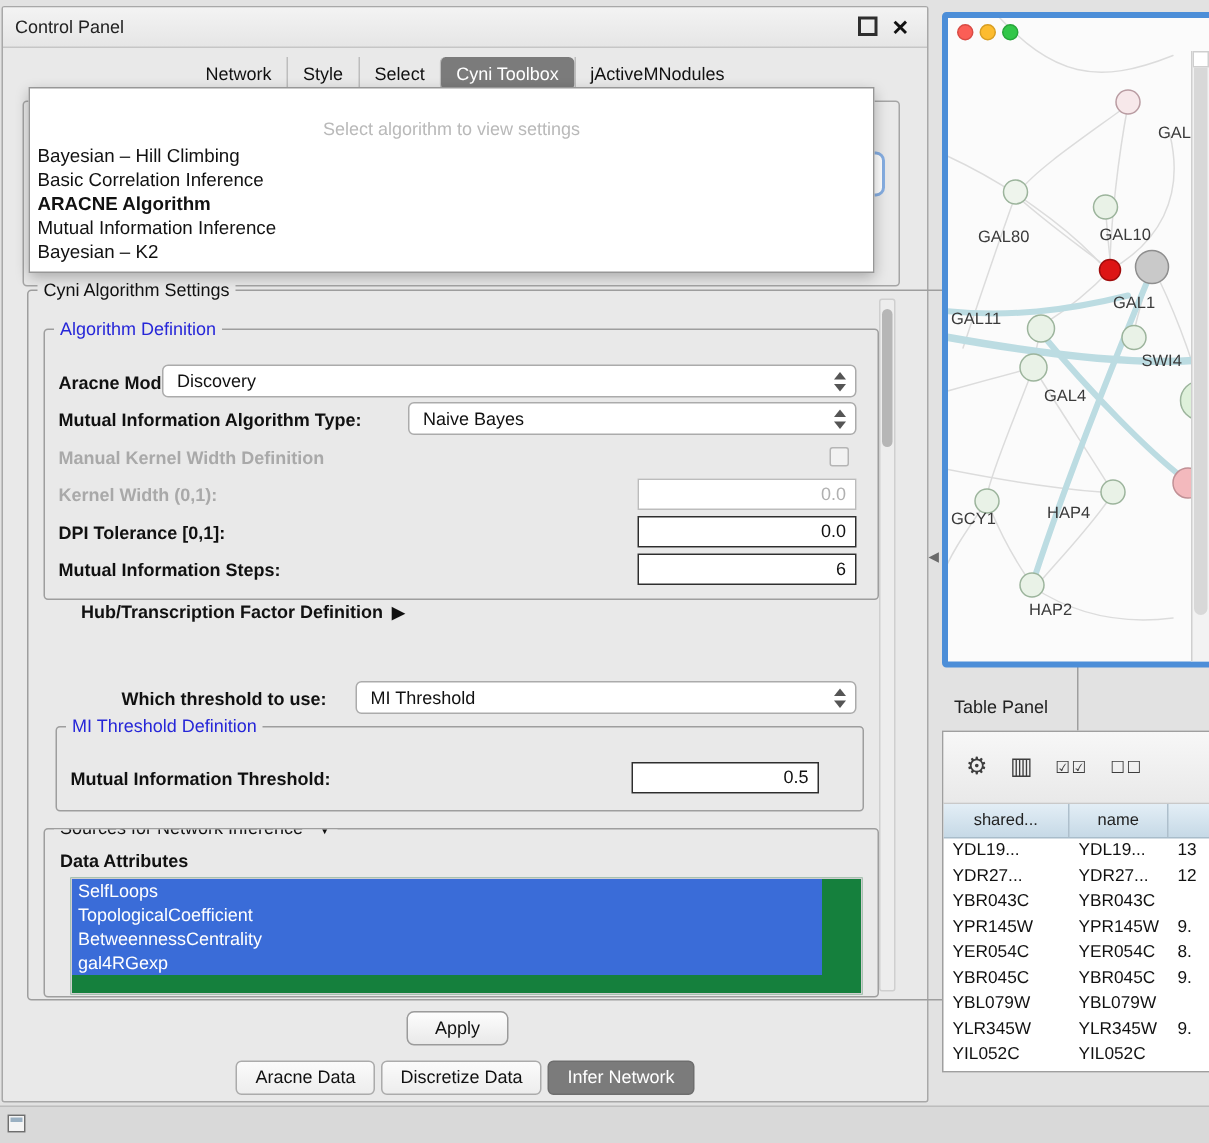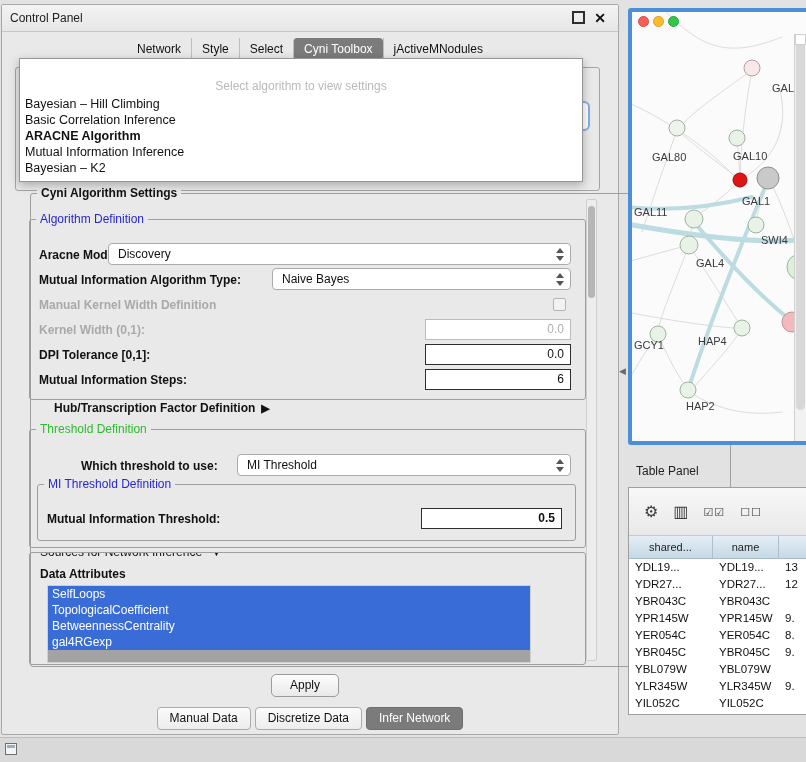--- a/index.html
+++ b/index.html
@@ -58,22 +58,22 @@
   .tfield { position:absolute; height:21px; background:#fff; border:1.5px solid #2e2e2e;
     box-sizing:border-box; text-align:right; padding:2px 6px 0 0; }
   .tfield.disabled { border:1px solid #bcbcbc; color:#b0b0b0; }
 
   .checkbox { position:absolute; width:13px; height:13px; background:#f2f2f2; border:1px solid #b5b5b5;
     border-radius:2px; box-sizing:border-box; }
 
   .hub-row { position:absolute; left:37px; top:396px; font-weight:bold;padding-left:15px; }
   .tri { font-size:11px; margin-left:6px; }
 
-  .attr-list { position:absolute; left:17px; top:32px; width:484px; height:78px;
-    background:#a3a3a3; border:1px solid #cfcfcf; overflow:hidden; box-sizing:border-box; }
+  .attr-list { position:absolute; left:17px; top:32px; width:528px; height:78px;
+    background:#15803d; border:1px solid #cfcfcf; overflow:hidden; box-sizing:border-box; }
   .attr-item { height:16px; line-height:16px; padding-left:4px; width:500px; box-sizing:border-box;
     white-space:nowrap; overflow:hidden; }
   .attr-item.selected { background:#3a6cd8; color:#fff; }
 
   .settings-scrollbar { position:absolute; left:584px; top:194px; width:11px; height:462px;
     background:#ededed; border:1px solid #cfcfcf; border-radius:2px; box-sizing:border-box; }
   .settings-thumb { position:absolute; left:1px; right:1px; top:6px; height:92px;
     background:#b6b6b6; border-radius:5px; }
 
   .apply-btn { position:absolute; left:269px; top:669px; width:68px; height:23px;
@@ -158,21 +158,21 @@
       <div>
 
       <div class="algo-item">Bayesian – Hill Climbing</div>
           <div class="algo-item">Basic Correlation Inference</div>
           <div class="algo-item selected">ARACNE Algorithm</div>
           <div class="algo-item">Mutual Information Inference</div>
           <div class="algo-item">Bayesian – K2</div>
         </div>
     </div>
 
-    <div class="groupbox" style="left:28px; top:188px; width:701px; height:474px;font-weight:bold;">
+    <div class="groupbox" style="left:16px; top:188px; width:701px; height:474px;">
       <span class="gtitle">Cyni Algorithm Settings</span>
     </div>
 
     <div class="groupbox" style="left:27px; top:214px; width:557px; height:181px;">
       <span class="gtitle blue">Algorithm Definition</span>
     </div>
     <span class="flabel" style="left:37px; top:243px;">Aracne Mode:</span>
     <div class="combo" style="left:106px; top:238px; width:463px;">
       <span class="combo-val">Discovery</span>
       <span class="combo-arrows">
@@ -194,36 +194,33 @@
     <div class="tfield disabled" style="left:423px; top:314px; width:146px;"><span>0.0</span></div>
     <span class="flabel" style="left:37px; top:343px;">DPI Tolerance [0,1]:</span>
     <div class="tfield" style="left:423px; top:339px; width:146px;"><span>0.0</span></div>
     <span class="flabel" style="left:37px; top:368px;">Mutual Information Steps:</span>
     <div class="tfield" style="left:423px; top:364px; width:146px;"><span>6</span></div>
 
     <div class="hub-row">
       <span>Hub/Transcription Factor Definition</span><span class="tri">▶</span>
     </div>
 
-    <div class="groupbox" style="left:27px; top:424px; width:557px; height:119px;">
-      <span class="gtitle green">Threshold Definition</span>
-    </div>
     <span class="flabel" style="left:79px; top:454px;">Which threshold to use:</span>
     <div class="combo" style="left:235px; top:449px; width:334px;">
       <span class="combo-val">MI Threshold</span>
       <span class="combo-arrows">
           <i class="up"></i>
           <i class="dn"></i>
         </span>
     </div>
     <div class="groupbox" style="left:35px; top:479px; width:539px; height:57px;">
       <span class="gtitle blue">MI Threshold Definition</span>
     </div>
     <span class="flabel" style="left:45px; top:507px;">Mutual Information Threshold:</span>
-    <div class="tfield" style="left:419px; top:503px; width:141px;font-weight:bold;"><span>0.5</span></div>
+    <div class="tfield" style="left:419px; top:503px; width:125px;"><span>0.5</span></div>
 
     <div class="groupbox" style="left:27px; top:547px; width:557px; height:113px; overflow:hidden;">
       <span class="gtitle"><span>Sources for Network Inference</span> <span class="tri" style="font-size:10px;">▼</span></span>
       <span class="flabel" style="left:10px; top:14px;">Data Attributes</span>
       <div class="attr-list">
 
       <div class="attr-item selected">SelfLoops</div>
           <div class="attr-item selected">TopologicalCoefficient</div>
           <div class="attr-item selected">BetweennessCentrality</div>
           <div class="attr-item selected">gal4RGexp</div>
@@ -231,21 +228,21 @@
     </div>
 
     <div class="settings-scrollbar">
       <div class="settings-thumb"></div>
     </div>
 
     <div class="apply-btn">Apply</div>
 
     <div class="bottom-tabs">
 
-    <span class="btab">Manual Data</span>
+    <span class="btab">Aracne Data</span>
         <span class="btab">Discretize Data</span>
         <span class="btab selected">Infer Network</span>
       </div>
   </div>
 
   <span class="resize-arrow">◀</span>
 
   <div class="network-window">
     <div class="traffic">
       <span class="tl red"></span>

